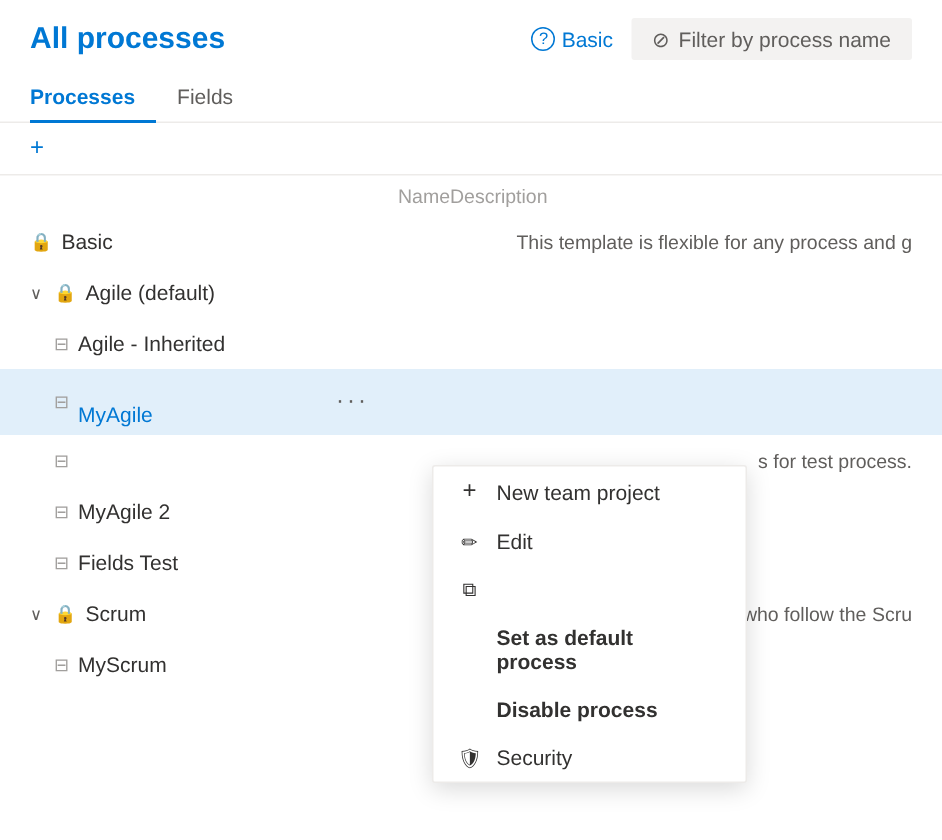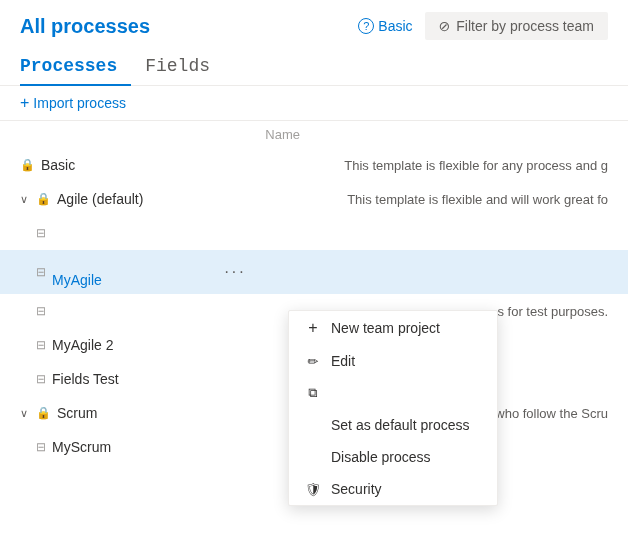--- a/index.html
+++ b/index.html
@@ -59,25 +59,24 @@
     
     .tabs {
       display: flex;
       border-bottom: 1px solid #edebe9;
       padding: 0 20px;
     }
     .tab {
       padding: 8px 14px 8px 0;
       margin-right: 14px;
       cursor: pointer;
-      font-size: 18px;
+      font-size: 14px;
       color: #605e5c;
       border-bottom: 2px solid transparent;
       margin-bottom: -1px;
-      font-family: Liberation Mono, monospace;
     }
     .tab.active {
       color: #0078d4;
       border-bottom: 2px solid #0078d4;
       font-weight: 600;
     }
 
     
     .toolbar {
       display: flex;
@@ -154,99 +153,100 @@
       gap: 10px;
       padding: 8px 16px;
       cursor: pointer;
       font-size: 14px;
       color: #323130;
     }
     .menu-item .menu-icon { width: 16px; text-align: center; font-size: 14px; }
     .menu-item-plain {
       display: flex;
       align-items: center;
-      padding: 8px 11px 8px 42px;
+      padding: 8px 27px 8px 42px;
       cursor: pointer;
       font-size: 14px;
       color: #323130;
+      font-weight: bold;
     }
   </style>
 </head>
 <body>
 
 <div class="header">
   <span class="page-title">All processes</span>
   <div class="header-right">
     <button class="help-btn">
       <span style="border:1.5px solid #0078d4;border-radius:50%;width:16px;height:16px;display:inline-flex;align-items:center;justify-content:center;font-size:11px;color:#0078d4;">?</span>
       <span>Basic</span>
     </button>
     <button class="filter-btn">
       <span style="color:#605e5c;">⊘</span>
-      <span class="filter-label">Filter by process team</span>
+      <span class="filter-label">Filter by process name</span>
     </button>
   </div>
 </div>
 
 <div class="tabs">
   <div class="tab active">Processes</div>
   <div class="tab">Fields</div>
 </div>
 
 <div class="toolbar">
   <button class="import-btn">
     <span style="font-size:16px;font-weight:300;">+</span>
-    <span>Import process</span>
   </button>
 </div>
 
 <div class="table">
 
   <div class="table-header">
     <span class="col-name">Name</span>
+    <span class="col-desc">Description</span>
   </div>
 
   <div class="table-row">
     <div class="row-name-cell">
       <span style="color:#a19f9d;font-size:12px;">🔒</span>
       <span>Basic</span>
     </div>
     <div class="row-desc-cell">This template is flexible for any process and g</div>
   </div>
 
   <div class="table-row">
     <div class="row-name-cell">
       <span class="chevron">∨</span>
       <span style="color:#a19f9d;font-size:12px;">🔒</span>
       <span>Agile (default)</span>
     </div>
-    <div class="row-desc-cell">This template is flexible and will work great fo</div>
-  </div>
-
-  <div class="table-row indent-1">
-    <div class="row-name-cell">
-      <span style="color:#a19f9d;font-size:12px;">⊟</span>
+  </div>
+
+  <div class="table-row indent-1">
+    <div class="row-name-cell">
+      <span style="color:#a19f9d;font-size:12px;">⊟</span>
+      <span>Agile - Inherited</span>
     </div>
     <div class="row-desc-cell"></div>
   </div>
 
   <div class="table-row indent-1 highlighted">
     <div class="row-name-cell">
       <span style="color:#a19f9d;font-size:12px;">⊟</span>
       <span class="row-link">MyAgile</span>
     </div>
     <button class="ellipsis-btn">···</button>
     <div class="row-desc-cell"></div>
   </div>
 
   <div class="table-row indent-1">
     <div class="row-name-cell">
       <span style="color:#a19f9d;font-size:12px;">⊟</span>
     </div>
-    <div class="row-desc-cell">s for test purposes.</div>
+    <div class="row-desc-cell">s for test process.</div>
   </div>
 
   <div class="table-row indent-1">
     <div class="row-name-cell">
       <span style="color:#a19f9d;font-size:12px;">⊟</span>
       <span>MyAgile 2</span>
     </div>
     <div class="row-desc-cell"></div>
   </div>
 

